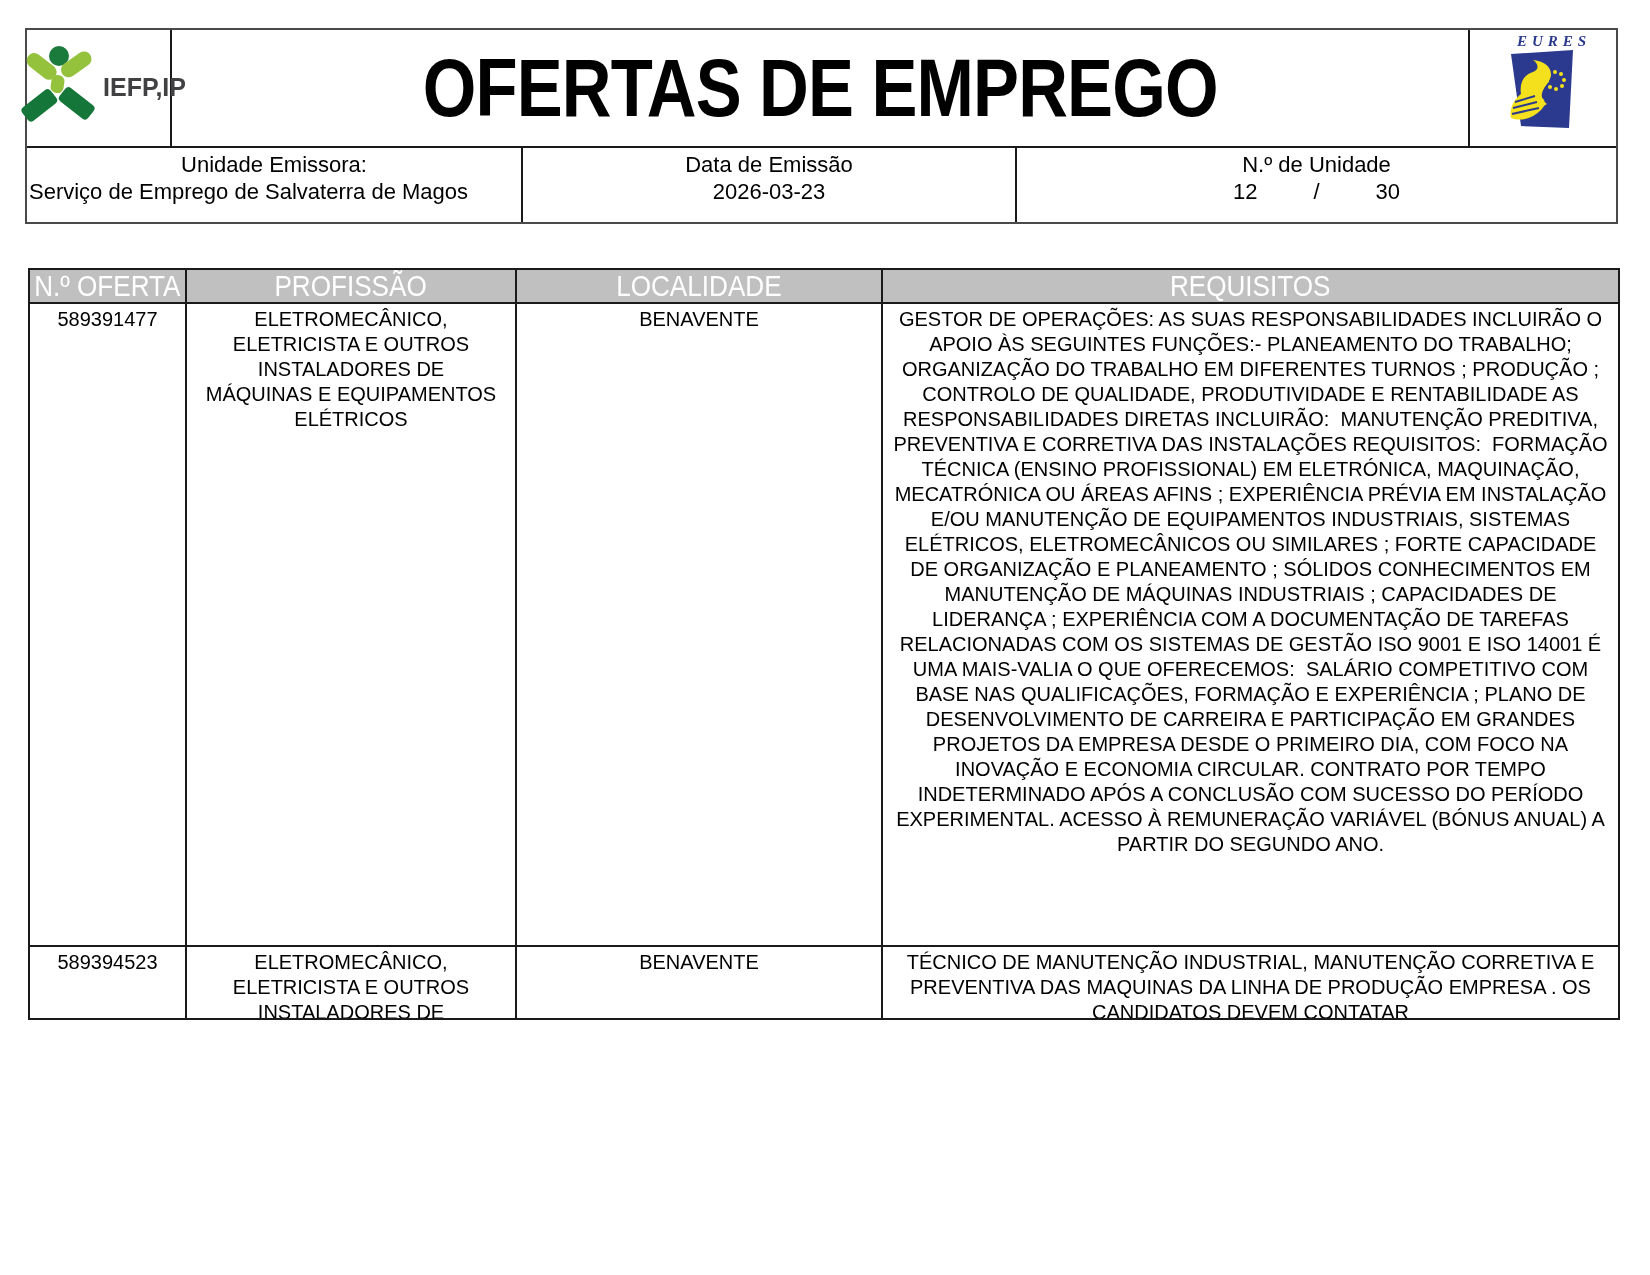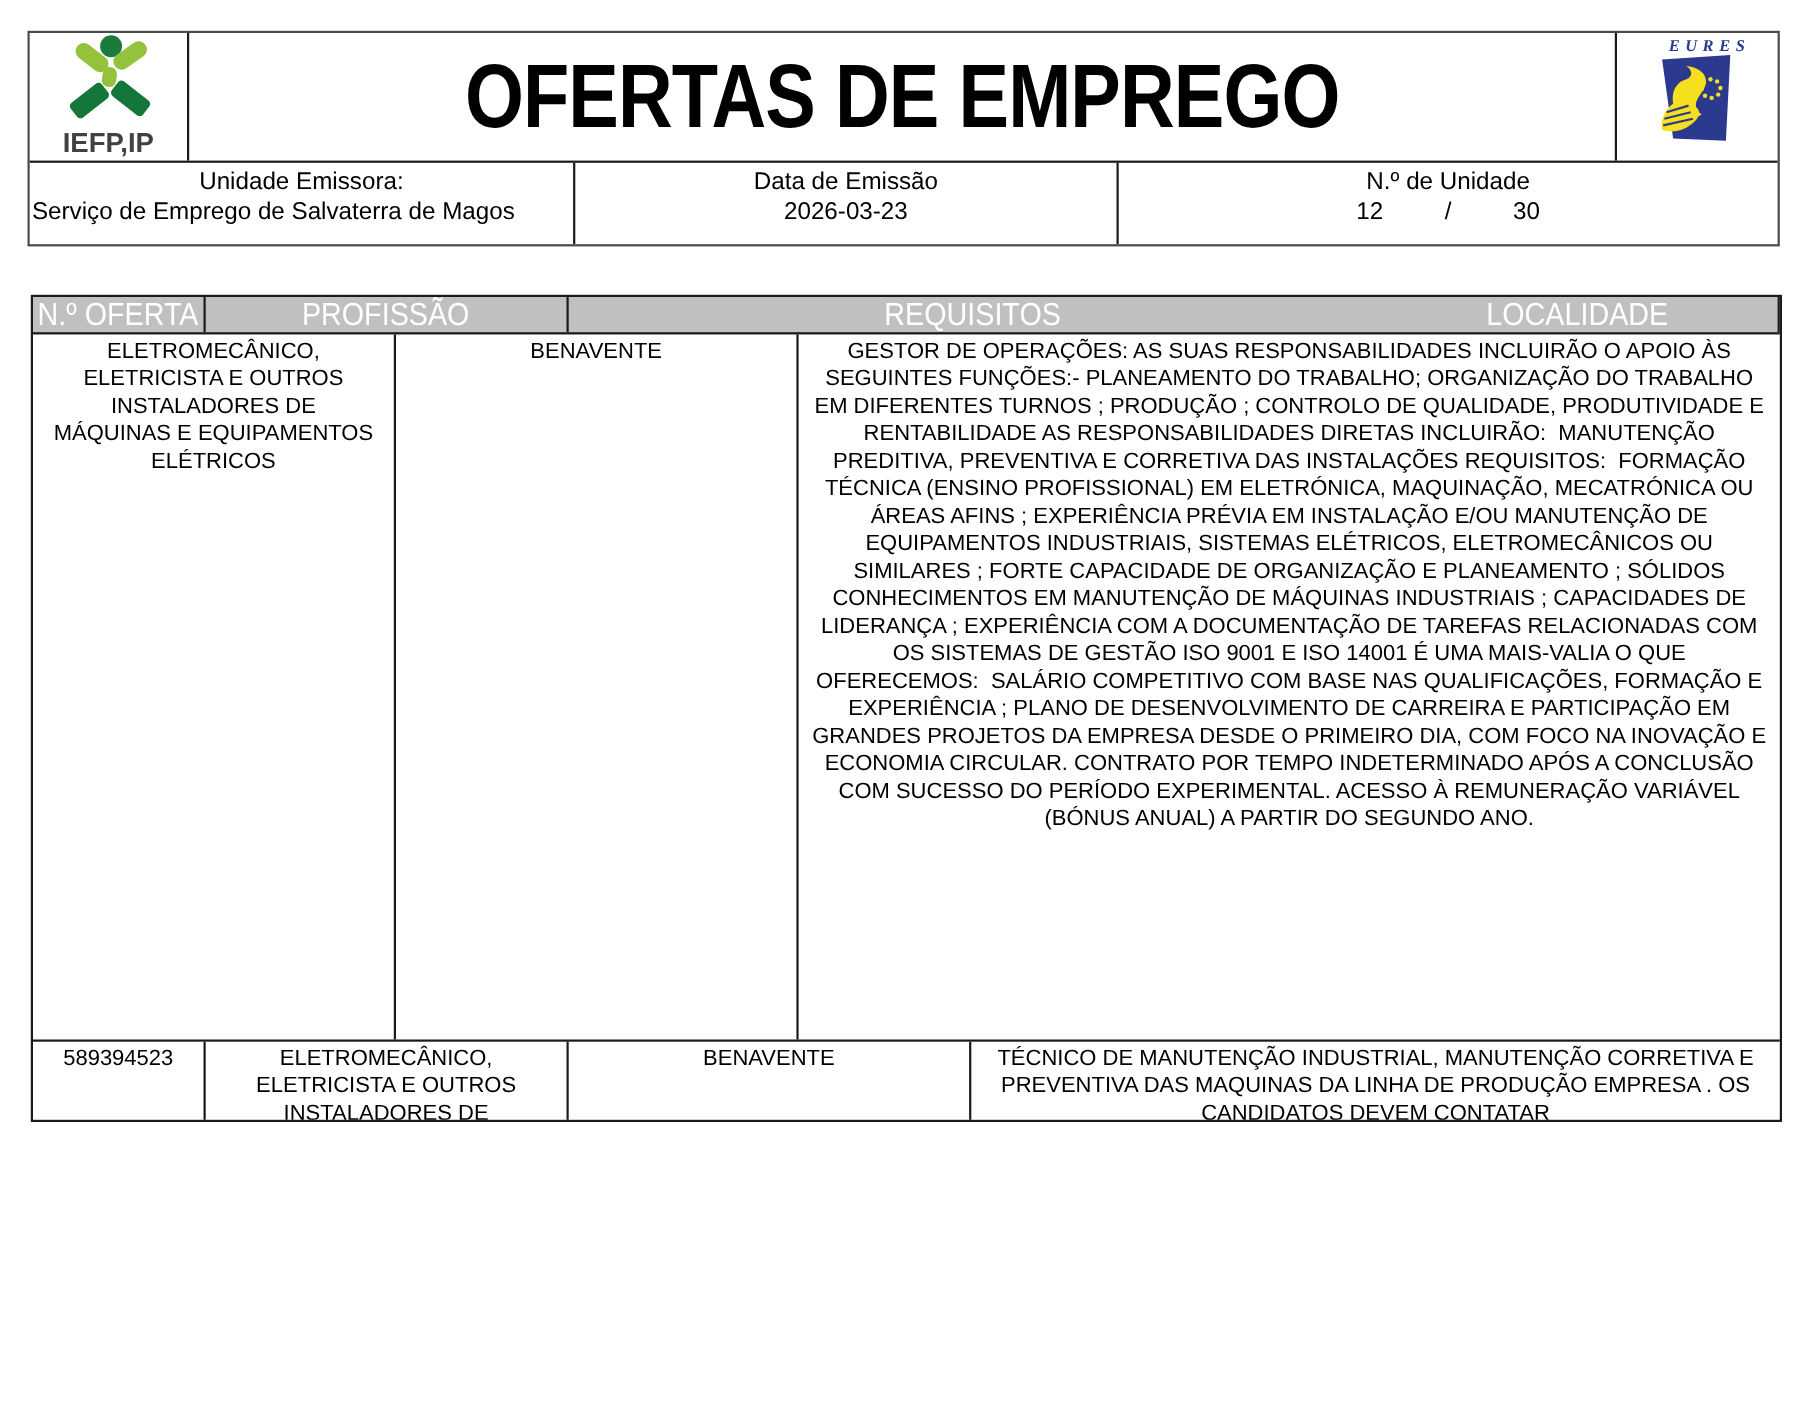--- a/index.html
+++ b/index.html
@@ -11,21 +11,21 @@
   .page { position:absolute; inset:0; background:#fff; }
 
   
   .header-box {
     position:absolute; left:25px; top:28px; width:1593px;
     border:2px solid #4a4a4a; background:#fff;
   }
   .band-top { display:flex; height:118px; border-bottom:2px solid #1a1a1a; }
   .iefp-cell {
     width:145px; border-right:2px solid #1a1a1a;
-    display:flex; flex-direction:column; align-items:center; justify-content:center;
+    display:flex; flex-direction:row; align-items:center; justify-content:center;
   }
   .iefp-text { font-size:25px; font-weight:bold; color:#414042; letter-spacing:0px; margin-top:-2px; }
   .title-cell { flex:1; display:flex; align-items:center; justify-content:center; overflow:hidden; }
   .page-title {
     font-size:82px; font-weight:bold; white-space:nowrap; letter-spacing:-1px;
     transform:scaleX(0.84); transform-origin:center center; color:#000;
   }
   .eures-cell { width:148px; display:flex; align-items:flex-start; justify-content:center; border-left:2px solid #1a1a1a; }
 
   .band-sub { display:flex; height:74px; font-size:22px; }
@@ -135,27 +135,28 @@
 
   <div class="job-table">
 
     <div class="thead">
       <div class="th c1">
           <span>N.º OFERTA</span>
         </div>
       <div class="th c2">
           <span>PROFISSÃO</span>
         </div>
-      <div class="th c4"><span>REQUISITOS</span></div>
       <div class="th c3">
           <span>LOCALIDADE</span>
         </div>
+      <div class="th c4"><span>REQUISITOS</span></div>
     </div>
 
     <div class="trow row1">
+      <div class="td c1">589391477</div>
       <div class="td c2">ELETROMECÂNICO, ELETRICISTA E OUTROS INSTALADORES DE MÁQUINAS E EQUIPAMENTOS ELÉTRICOS</div>
       <div class="td c3">BENAVENTE</div>
       <div class="td c4">GESTOR DE OPERAÇÕES: AS SUAS RESPONSABILIDADES INCLUIRÃO O APOIO ÀS SEGUINTES FUNÇÕES:- PLANEAMENTO DO TRABALHO; ORGANIZAÇÃO DO TRABALHO EM DIFERENTES TURNOS ; PRODUÇÃO ; CONTROLO DE QUALIDADE, PRODUTIVIDADE E RENTABILIDADE AS RESPONSABILIDADES DIRETAS INCLUIRÃO:  MANUTENÇÃO PREDITIVA, PREVENTIVA E CORRETIVA DAS INSTALAÇÕES REQUISITOS:  FORMAÇÃO TÉCNICA (ENSINO PROFISSIONAL) EM ELETRÓNICA, MAQUINAÇÃO, MECATRÓNICA OU ÁREAS AFINS ; EXPERIÊNCIA PRÉVIA EM INSTALAÇÃO E/OU MANUTENÇÃO DE EQUIPAMENTOS INDUSTRIAIS, SISTEMAS ELÉTRICOS, ELETROMECÂNICOS OU SIMILARES ; FORTE CAPACIDADE DE ORGANIZAÇÃO E PLANEAMENTO ; SÓLIDOS CONHECIMENTOS EM MANUTENÇÃO DE MÁQUINAS INDUSTRIAIS ; CAPACIDADES DE LIDERANÇA ; EXPERIÊNCIA COM A DOCUMENTAÇÃO DE TAREFAS RELACIONADAS COM OS SISTEMAS DE GESTÃO ISO 9001 E ISO 14001 É UMA MAIS-VALIA O QUE OFERECEMOS:  SALÁRIO COMPETITIVO COM BASE NAS QUALIFICAÇÕES, FORMAÇÃO E EXPERIÊNCIA ; PLANO DE DESENVOLVIMENTO DE CARREIRA E PARTICIPAÇÃO EM GRANDES PROJETOS DA EMPRESA DESDE O PRIMEIRO DIA, COM FOCO NA INOVAÇÃO E ECONOMIA CIRCULAR. CONTRATO POR TEMPO INDETERMINADO APÓS A CONCLUSÃO COM SUCESSO DO PERÍODO EXPERIMENTAL. ACESSO À REMUNERAÇÃO VARIÁVEL (BÓNUS ANUAL) A PARTIR DO SEGUNDO ANO.</div>
     </div>
 
     <div class="trow row2">
       <div class="td c1">589394523</div>
       <div class="td c2">ELETROMECÂNICO, ELETRICISTA E OUTROS INSTALADORES DE</div>
       <div class="td c3">BENAVENTE</div>
       <div class="td c4">TÉCNICO DE MANUTENÇÃO INDUSTRIAL, MANUTENÇÃO CORRETIVA E PREVENTIVA DAS MAQUINAS DA LINHA DE PRODUÇÃO EMPRESA . OS CANDIDATOS DEVEM CONTATAR</div>

